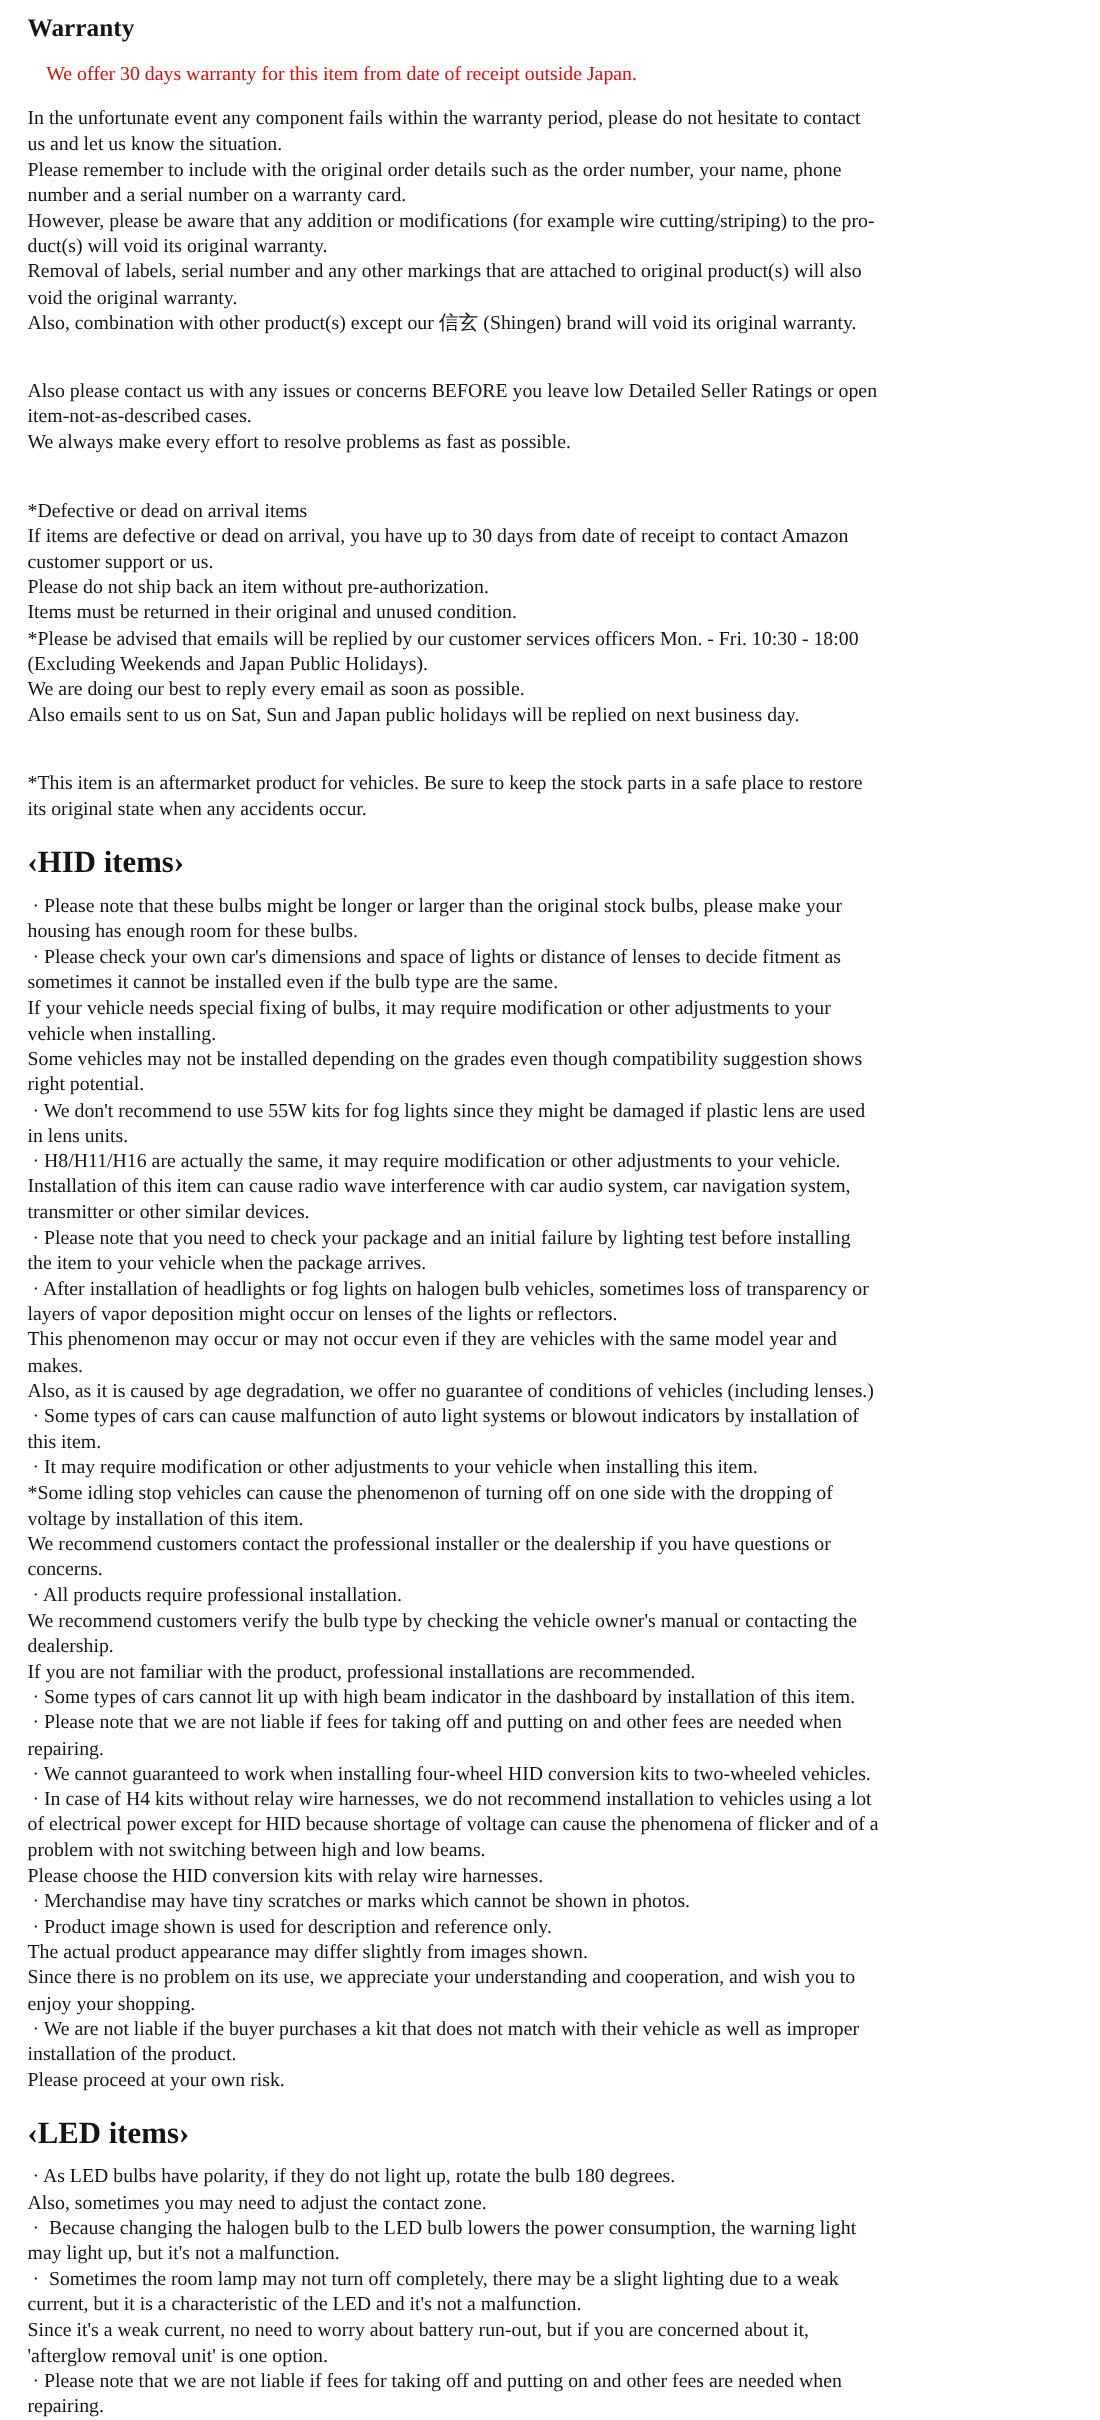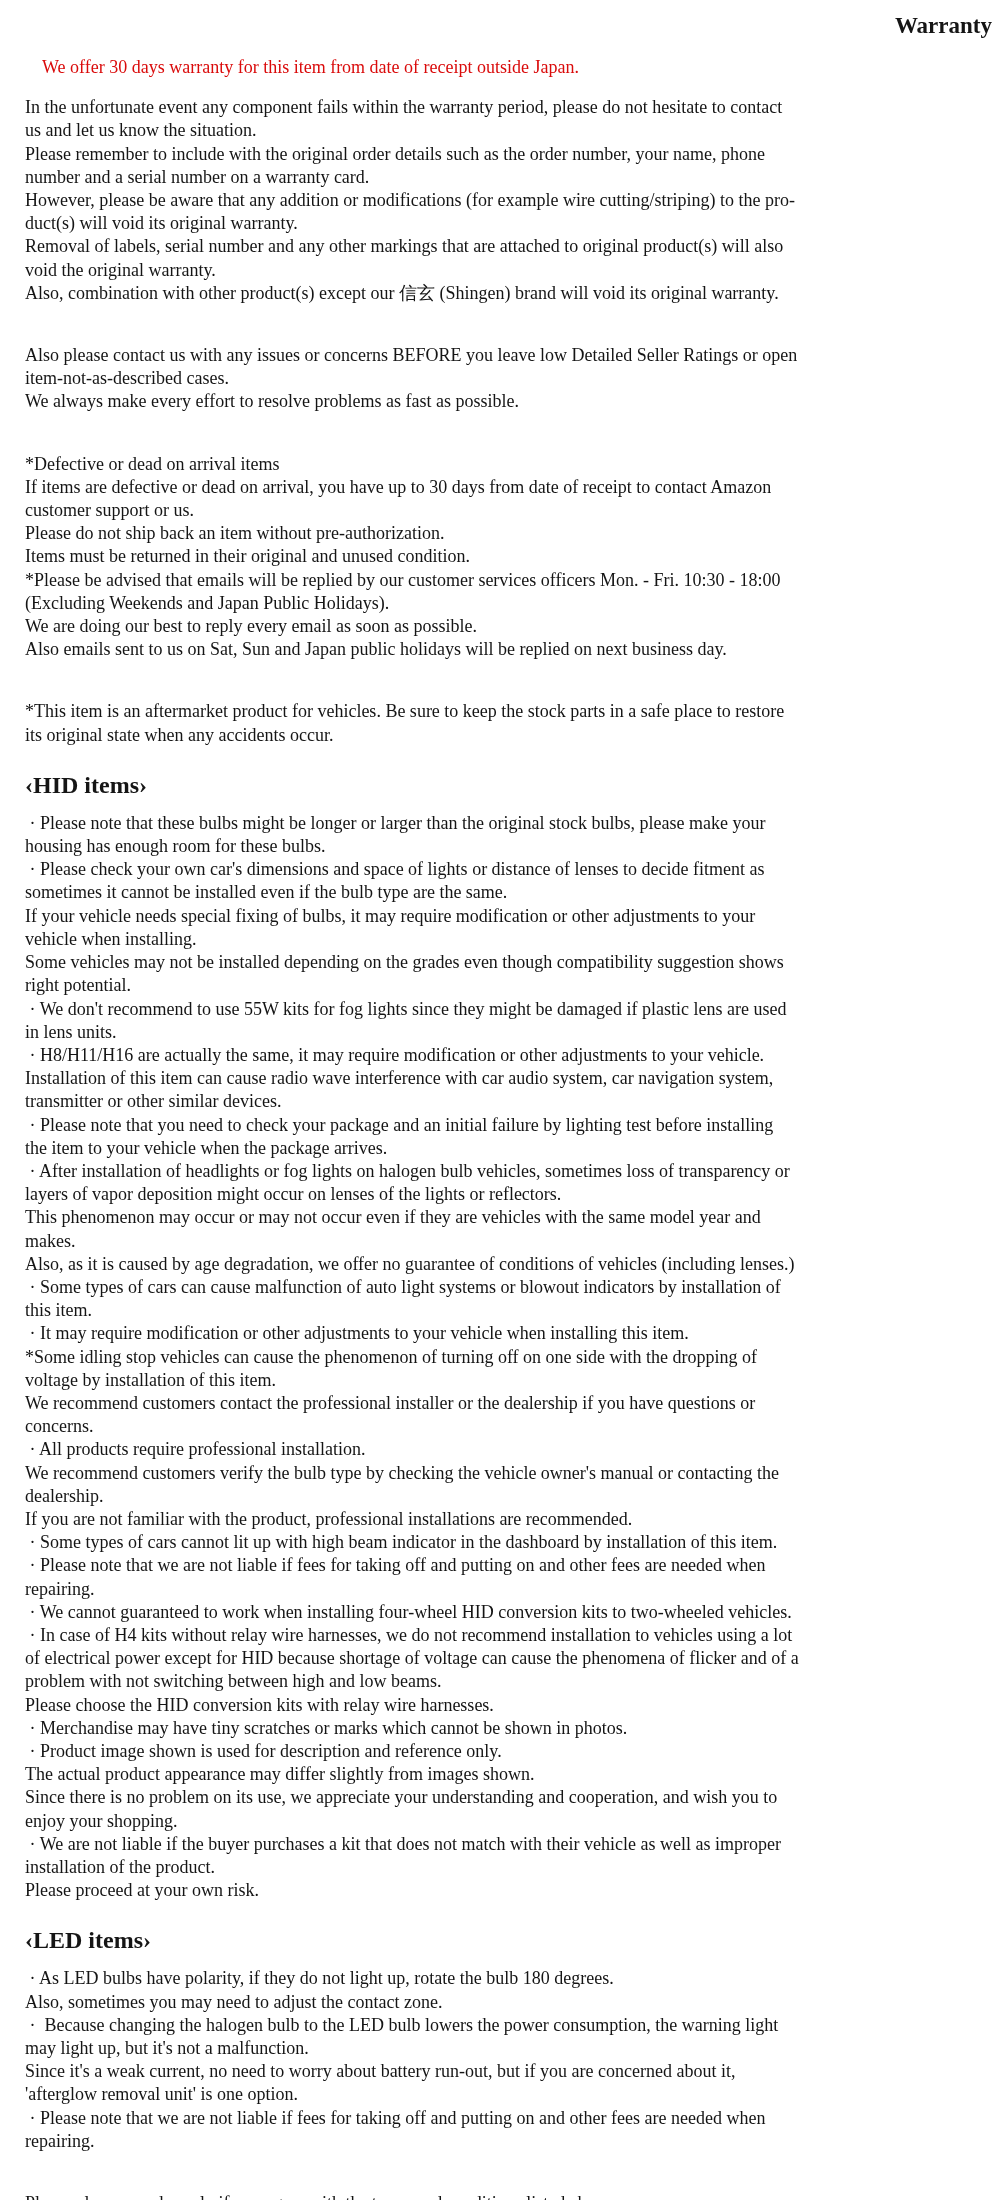--- a/index.html
+++ b/index.html
@@ -14,24 +14,23 @@
     font-size: 18px;
     line-height: 23.2px;
     color: #151515;
     overflow: hidden;
   }
   .title {
     font-size: 23px;
     font-weight: bold;
     line-height: 27px;
     margin: 0 0 7px 0;
-    text-align: right;
   }
   .section-heading {
-    font-size: 24px;
+    font-size: 28px;
     font-weight: bold;
     line-height: 28px;
     margin: 24px 0 13px 0;
   }
   .notice {
     color: #da0b0b;
     margin: 17px;
     white-space: pre-line;
   }
   .para {
@@ -122,20 +121,22 @@
   <p class="para">&nbsp;· We are not liable if the buyer purchases a kit that does not match with their vehicle as well as improper
 installation of the product.</p>
   <p class="para">Please proceed at your own risk.</p>
 
   <h2 class="section-heading">‹LED items›</h2>
 
   <p class="para">&nbsp;· As LED bulbs have polarity, if they do not light up, rotate the bulb 180 degrees.</p>
   <p class="para">Also, sometimes you may need to adjust the contact zone.</p>
   <p class="para">&nbsp;·&nbsp; Because changing the halogen bulb to the LED bulb lowers the power consumption, the warning light
 may light up, but it's not a malfunction.</p>
+  <p class="para">&nbsp;·&nbsp; Sometimes the room lamp may not turn off completely, there may be a slight lighting due to a weak
+current, but it is a characteristic of the LED and it's not a malfunction.</p>
   <p class="para">Since it's a weak current, no need to worry about battery run-out, but if you are concerned about it,
 'afterglow removal unit' is one option.</p>
   <p class="para">&nbsp;· Please note that we are not liable if fees for taking off and putting on and other fees are needed when
 repairing.</p>
 
   <p class="para gap-s">Please place an order only if you agree with the terms and conditions listed above.</p>
 
 </div>
 
 </body></html>

